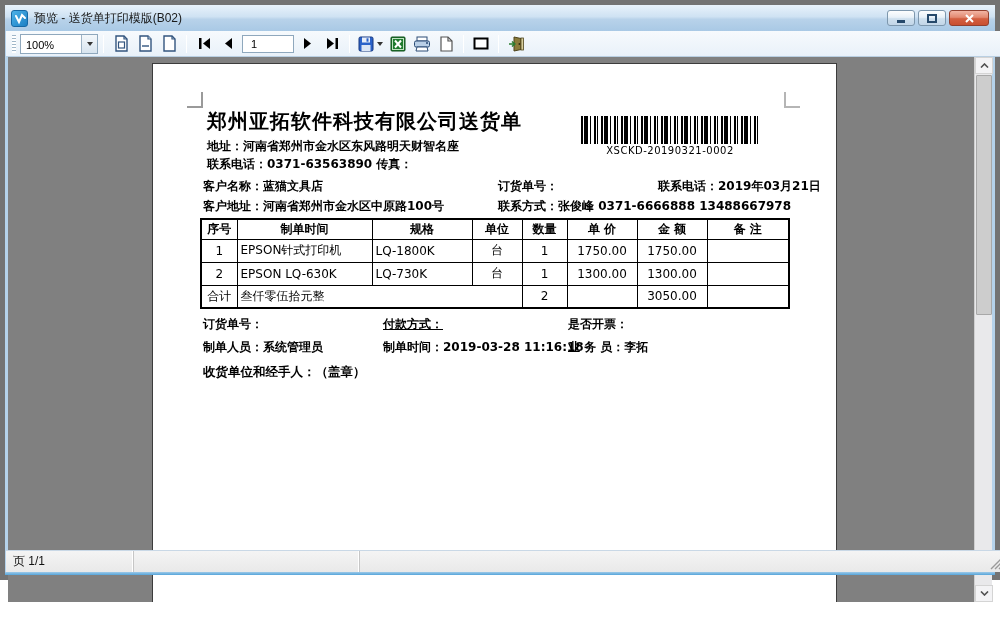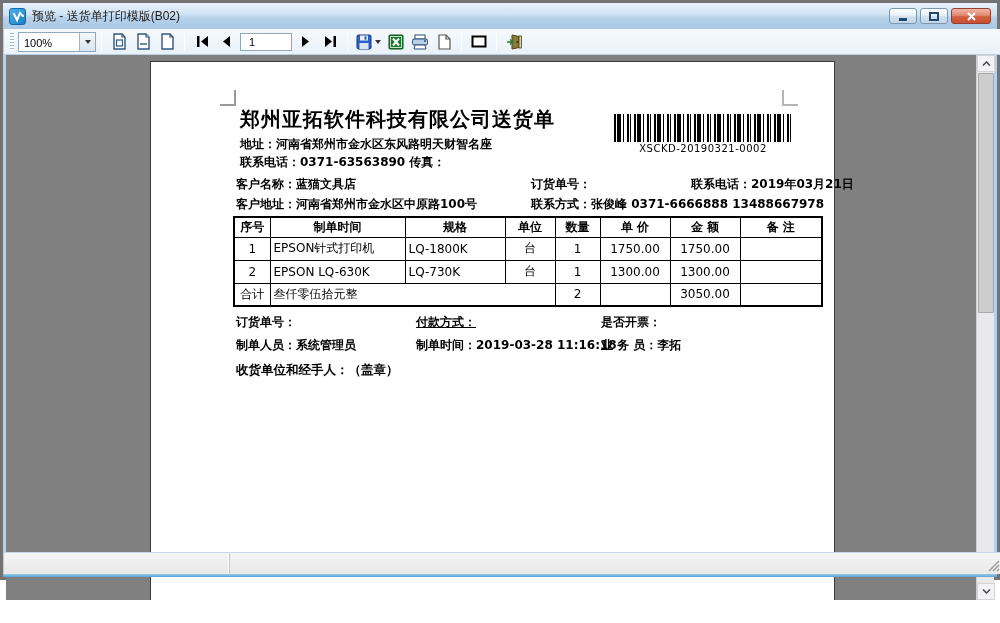--- a/index.html
+++ b/index.html
@@ -1,20 +1,20 @@
 <!DOCTYPE html>
 <html><head>
 <meta charset="utf-8">
 <style>
   * { margin:0; padding:0; box-sizing:border-box; }
   html,body { width:1000px; height:623px; overflow:hidden;
     font-family:"Liberation Sans","DejaVu Sans",sans-serif; }
 
   .window { position:absolute; inset:0; width:1000px; height:580px;
-    background:#b5d2ea; border:3px solid #737373; }
+    background:#b5d2ea; border:5px solid #737373; }
 
   
   .titlebar { position:absolute; left:0; top:0; width:100%; height:26px;
     background:linear-gradient(#e8f2fb, #cfe2f3 45%, #b8d2ea 55%, #a9c9e5);
     display:flex; align-items:center; padding:0 6px; }
   .app-icon { width:17px; height:17px; border-radius:3px;
     background:linear-gradient(135deg,#4db2e8,#1b7fc4); position:relative; margin-right:6px;
     border:1px solid #1568a5; }
   .app-icon svg { position:absolute; left:2px; top:2px; }
   .title-text { font-size:12px; color:#1a1a1a; }
@@ -65,21 +65,21 @@
     display:flex; font-size:12px; color:#111; }
   .spanel { border-right:1px solid #c6c6c6; box-shadow:inset -1px 0 0 #fff;
     display:flex; align-items:center; padding:0 7px; }
   .spanel.p1 { width:128px; } .spanel.p2 { width:226px; } .spanel.p3 { flex:1; border-right:none; }
   .resize-grip { position:absolute; right:2px; bottom:2px; width:13px; height:13px; }
   .bottom-edge { position:absolute; left:0; bottom:0; width:100%; height:3px;
     background:linear-gradient(#9ec9e8,#55a5da); }
 
   
   .doc { position:absolute; inset:0; color:#000;
-    font-family:"DejaVu Sans","Liberation Sans",sans-serif;margin-left:35px; }
+    font-family:"DejaVu Sans","Liberation Sans",sans-serif; }
   .crop-mark { position:absolute; width:16px; height:16px; }
   .crop-left  { left:34px; top:28px; border-right:2px solid #9a9a9a; border-bottom:2px solid #9a9a9a; }
   .crop-right { right:36px; top:28px; border-left:2px solid #b5b5b5; border-bottom:2px solid #b5b5b5; }
   .company-title { position:absolute; left:54px; top:44px; font-size:20px; font-weight:bold;
     letter-spacing:1px; }
   .addr-line  { position:absolute; left:54px; top:74px; font-size:12px; font-weight:600; }
   .phone-line { position:absolute; left:54px; top:92px; font-size:12px; font-weight:600; }
   .barcode { position:absolute; left:428px; top:52px; width:178px; height:28px;
     background:repeating-linear-gradient(90deg,
       #000 0 2px, #fff 2px 3px, #000 3px 7px, #fff 7px 9px,
@@ -340,20 +340,23 @@
     </div>
     <div class="vthumb"></div>
     <div class="varrow down">
       <svg width="9" height="5" viewBox="0 0 9 5">
           <path d="M1 0.5 L4.5 4 L8 0.5" fill="none" stroke="#505050" stroke-width="1.6"></path>
         </svg>
     </div>
   </div>
 
   <div class="statusbar">
+    <div class="spanel p1">
+      <span>页 1/1</span>
+    </div>
     <div class="spanel p2"></div>
     <div class="spanel p3"></div>
     <svg class="resize-grip" width="13" height="13" viewBox="0 0 13 13">
       <path d="M12 2 L2 12 M12 6 L6 12 M12 10 L10 12" stroke="#9a9a9a" stroke-width="1.4"></path>
     </svg>
   </div>
   <div class="bottom-edge"></div>
 </div>
 
 </body></html>

